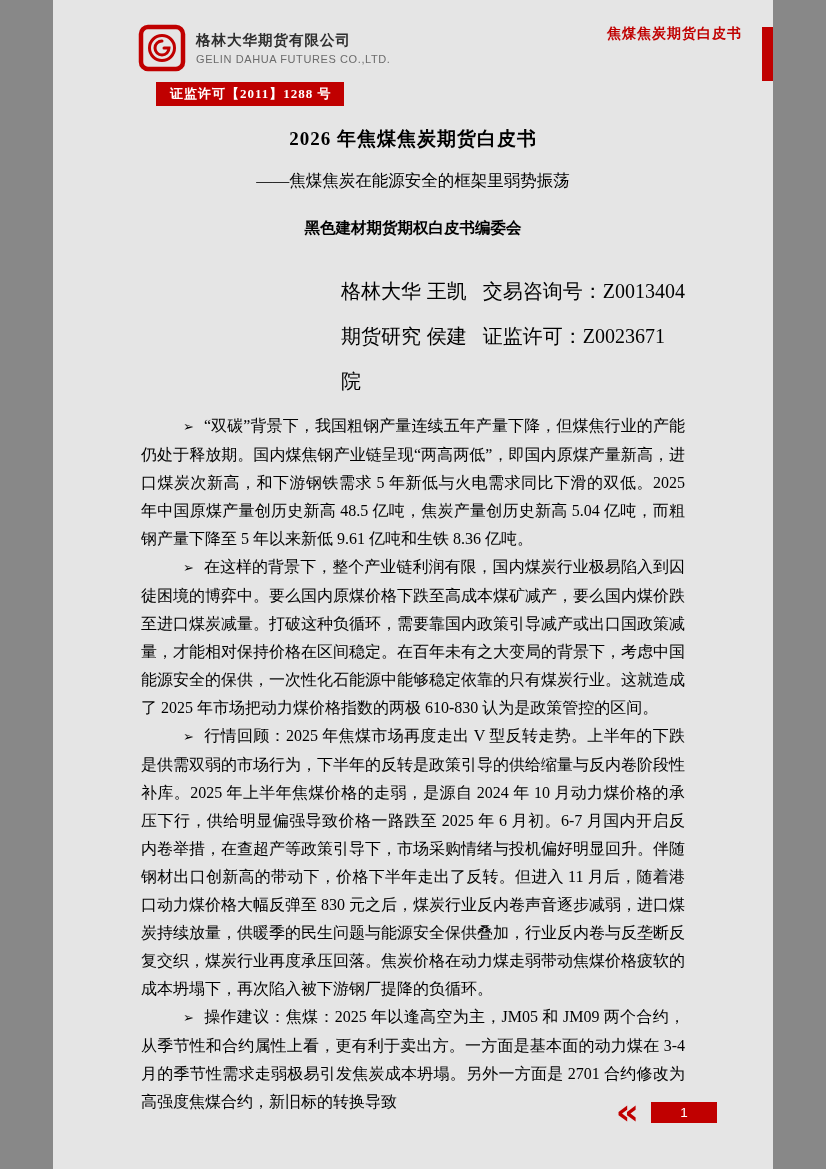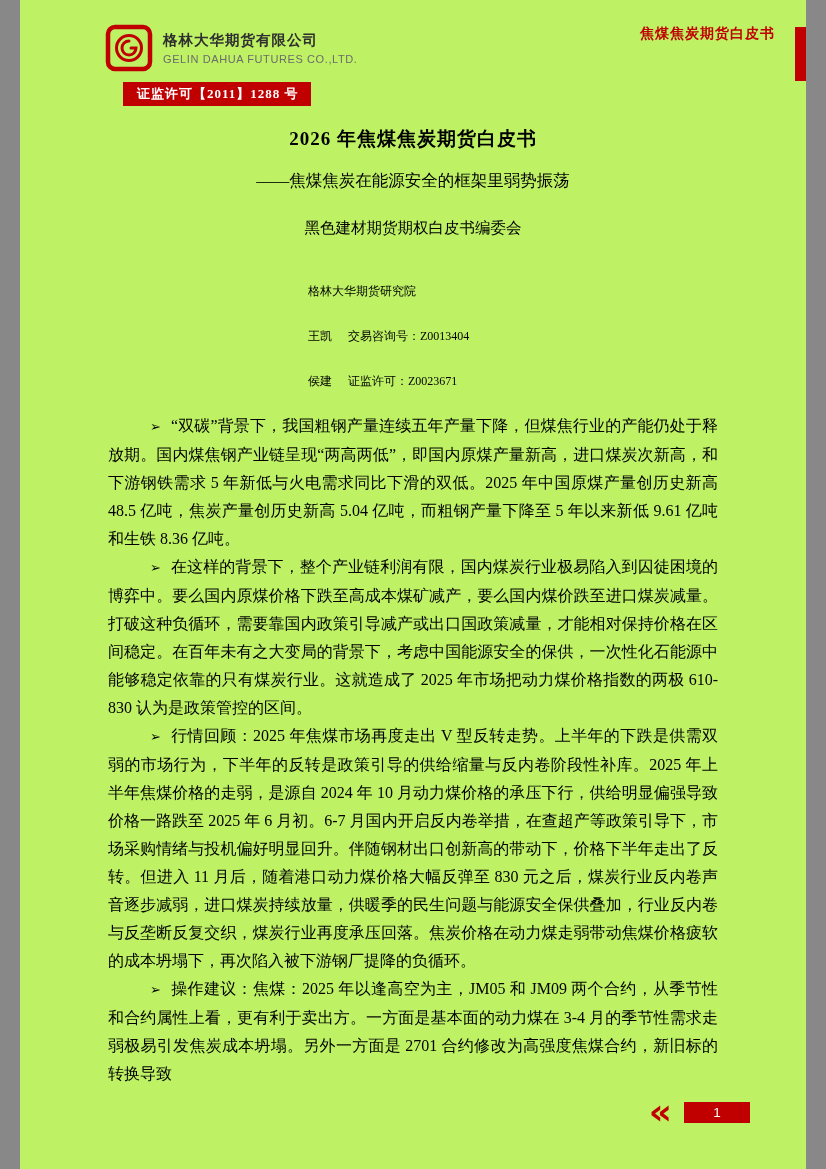--- a/index.html
+++ b/index.html
@@ -1,22 +1,22 @@
 <!DOCTYPE html>
 <html><head>
 <meta charset="utf-8">
 <style>
   * { margin: 0; padding: 0; box-sizing: border-box; }
   html, body { background: #888; }
   .page {
     position: relative;
-    width: 786px;
+    width: 720px;
     height: 1169px;
     margin: 0 auto;
-    background: #bef264;
+    background: #e5e5e5;
     overflow: hidden;
     font-family: "Liberation Serif", "DejaVu Serif", serif;
     color: #000;
   }
   
   .edge-bar {
     position: absolute;
     top: 27px;
     right: 0;
     width: 11px;
@@ -74,28 +74,28 @@
   .subtitle {
     text-align: center;
     font-size: 16.5px;
     font-weight: normal;
     margin-top: 18px;
   }
   .committee {
     text-align: center;
     font-size: 15.5px;
     margin-top: 26px;
+    font-weight: bold;
   }
   
   .authors {
     display: flex;
     padding-left: 200px;
     margin-top: 30px;
-    font-size: 12px;
-    flex-direction: column;
+    font-size: 20px;
   }
   .institute { width: 215px; line-height: 45px; }
   .author-rows { }
   .author-row { line-height: 45px; white-space: nowrap; }
   .author-name { margin-right: 16px; }
   
   .content { padding: 0 88px; }
   .abstract-heading {
     margin-top: 26px;
     margin-left: 22px;

